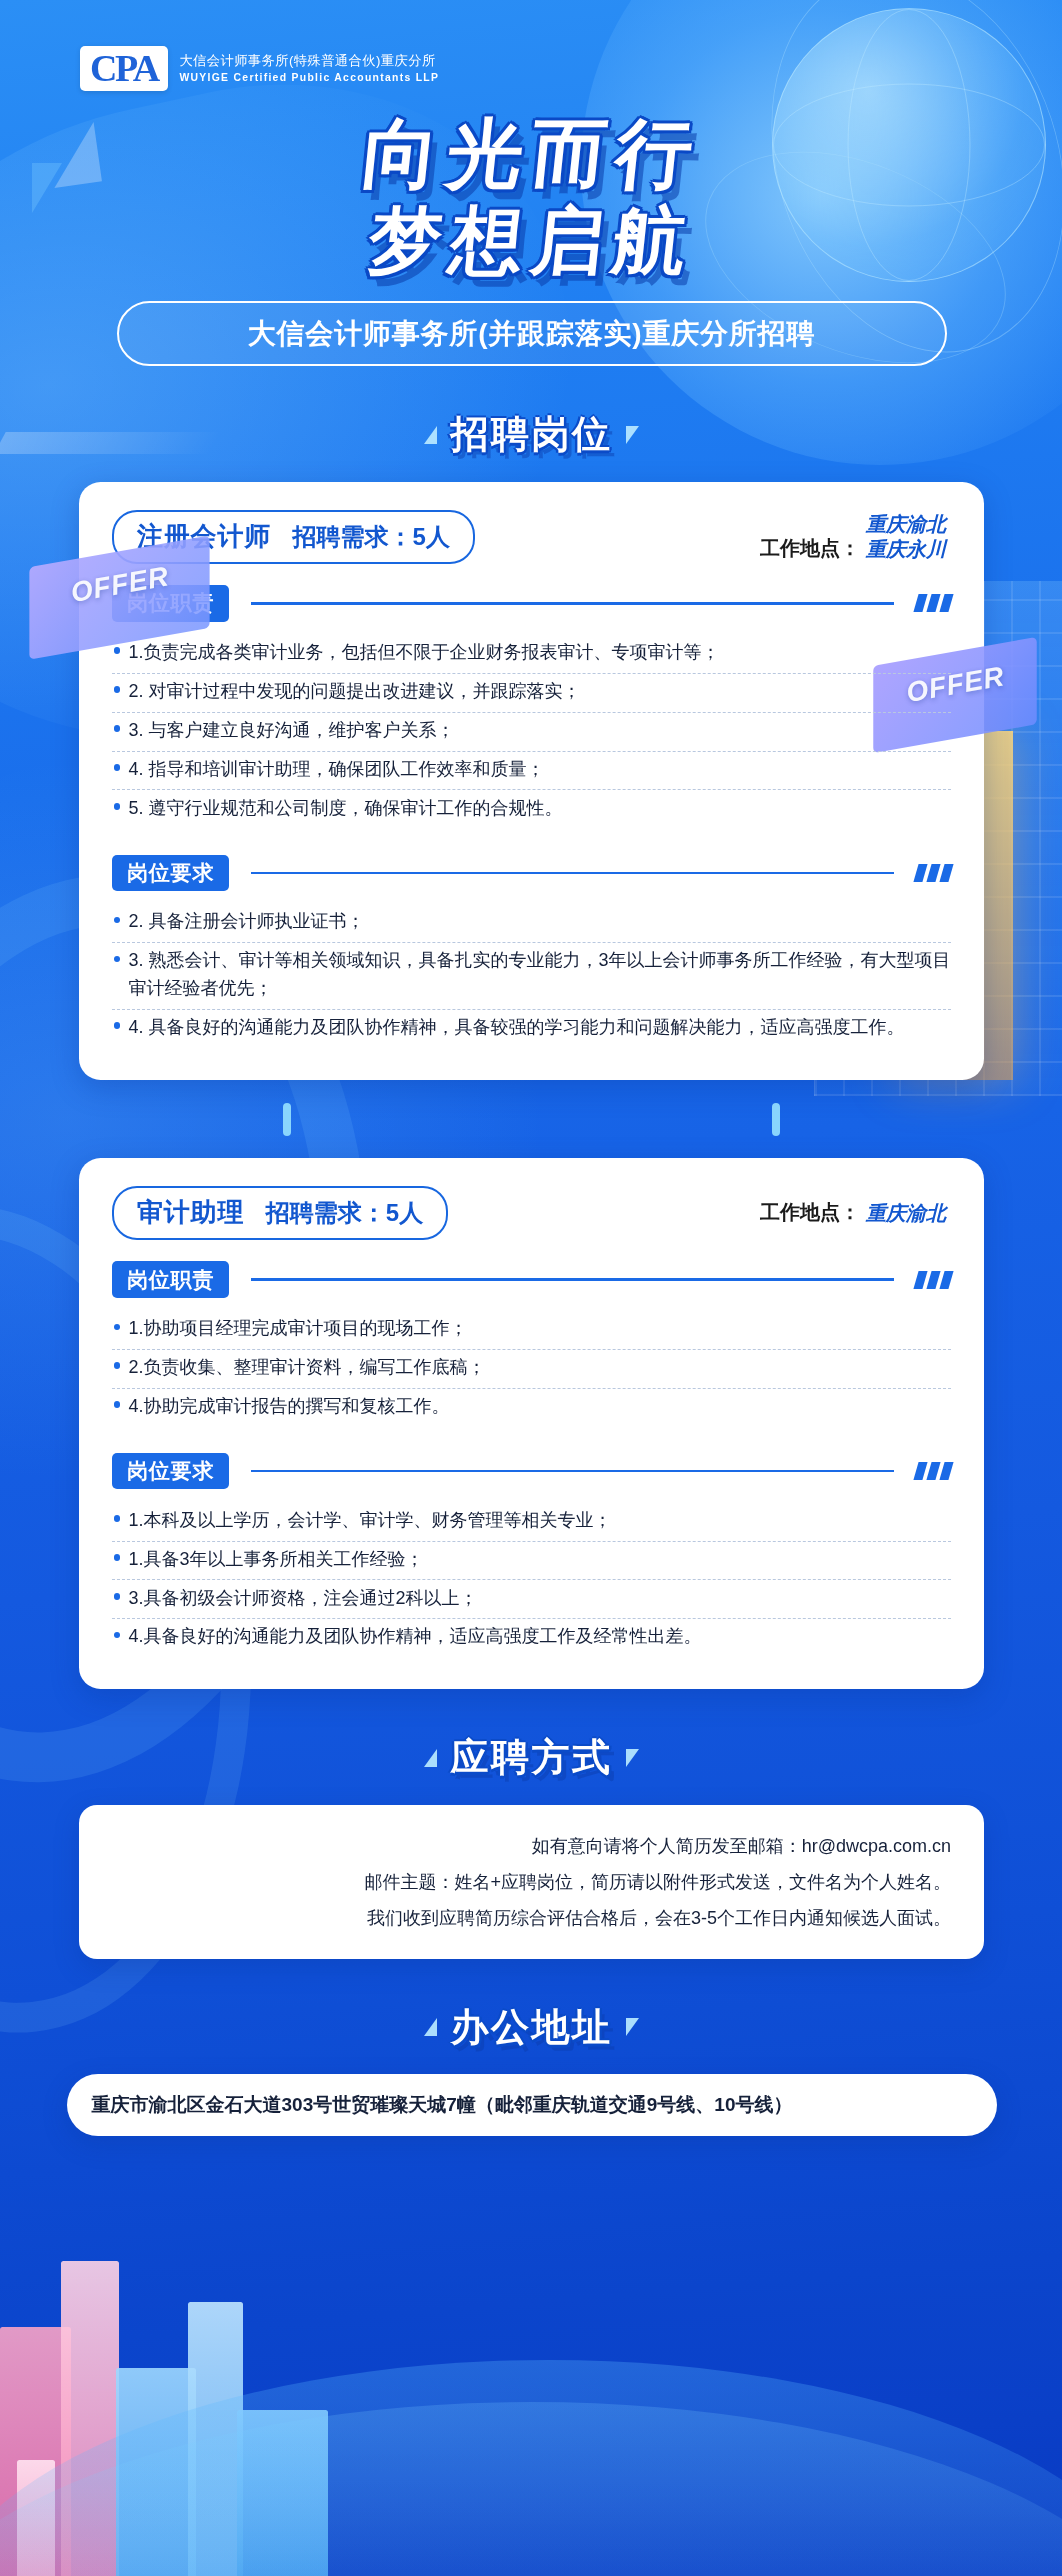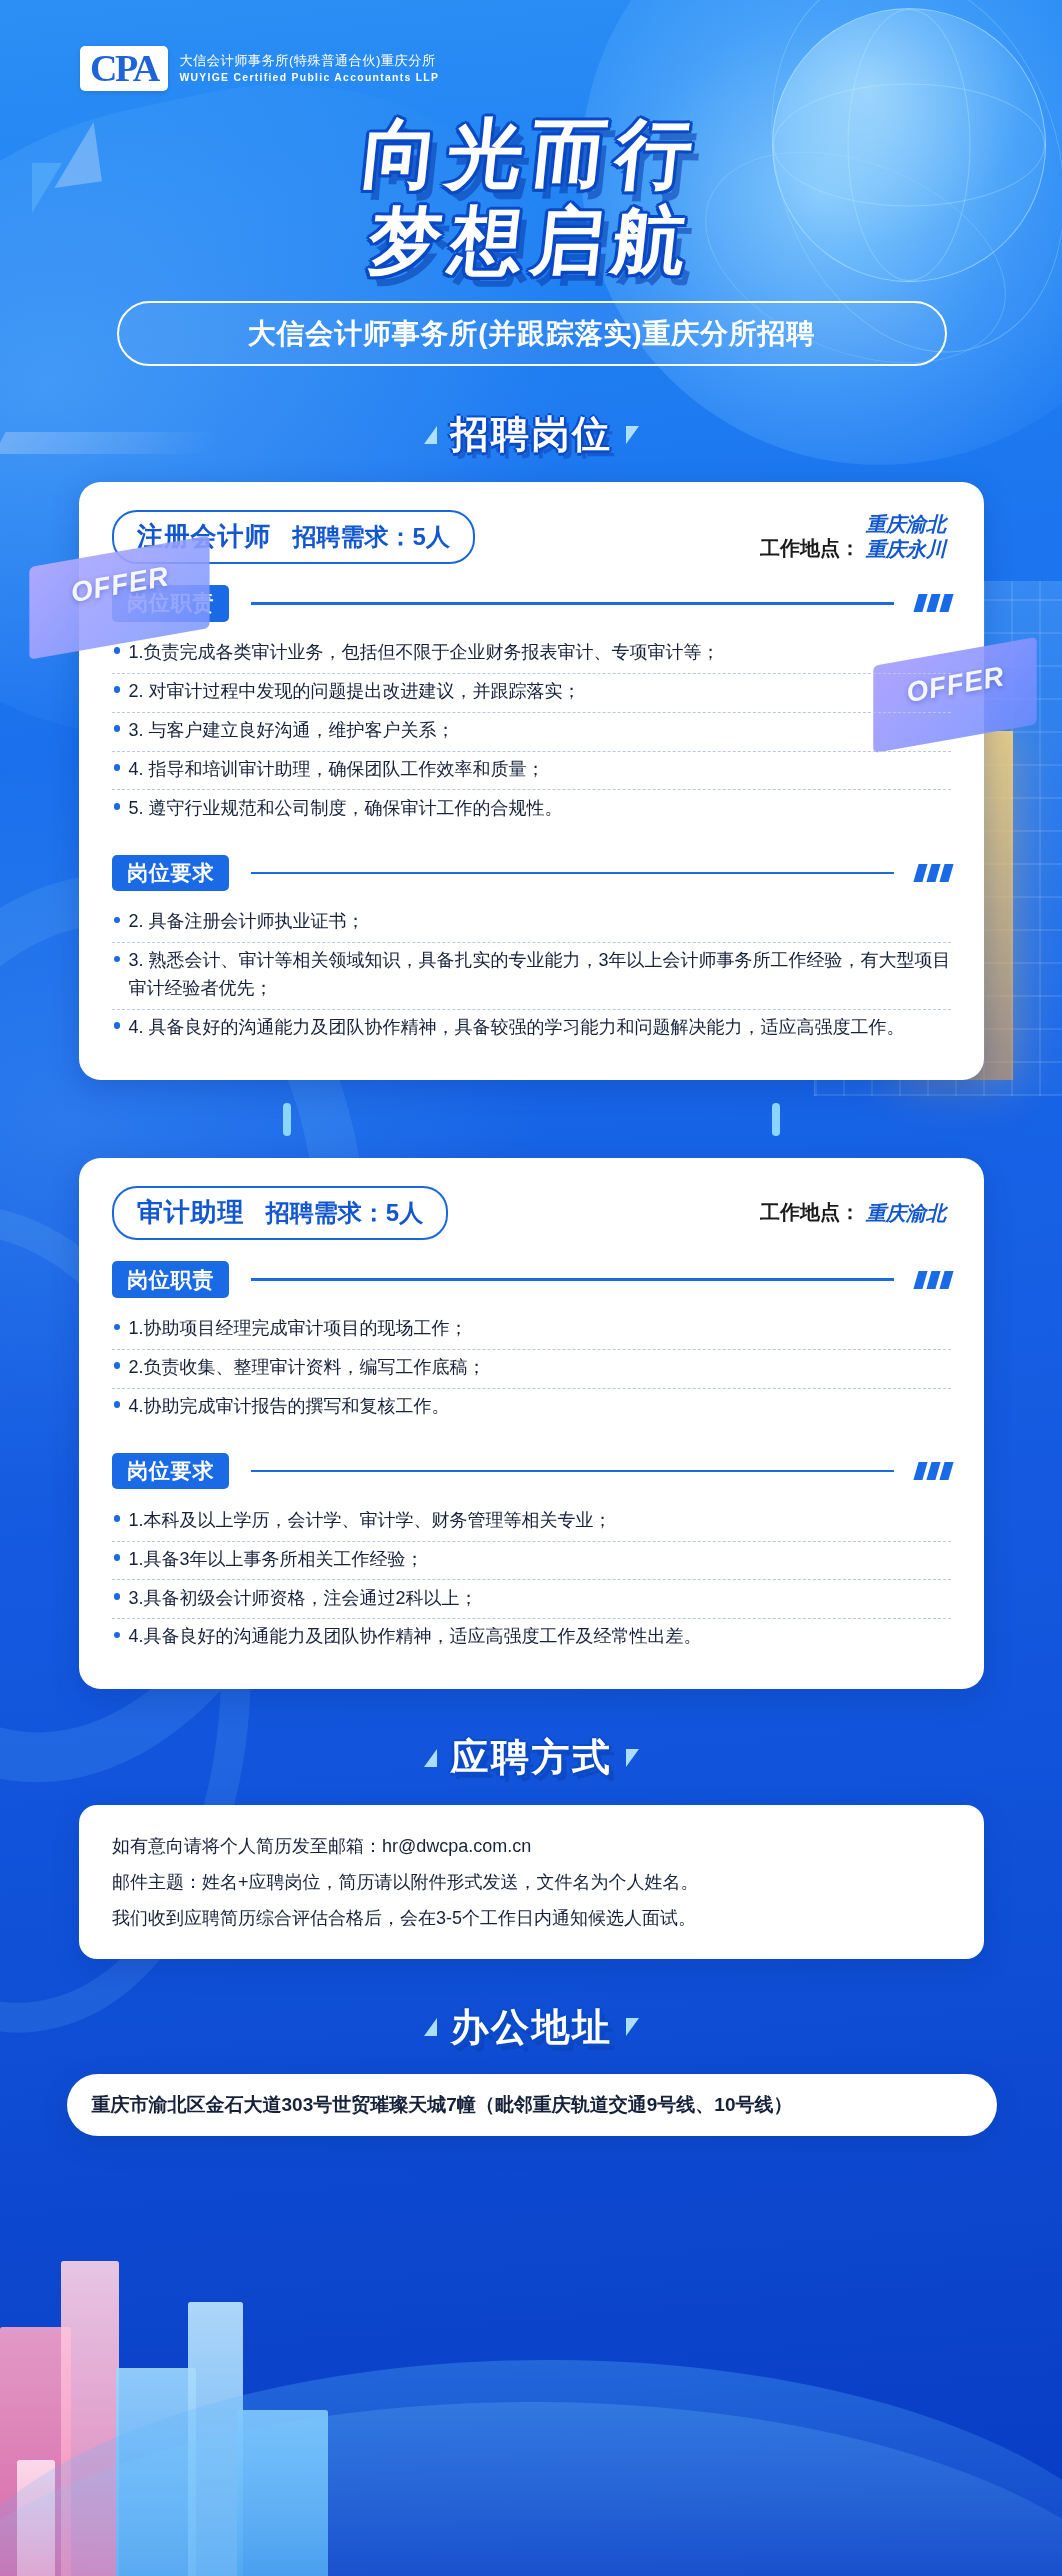--- a/index.html
+++ b/index.html
@@ -287,20 +287,21 @@
     display: block; width: 8.3px; height: 33px; border-radius: 5px;
     background: rgba(150,225,255,.9);
   }
 
   
   .panel {
     width: 905px; margin: 0 auto;
     background: #ffffff; border-radius: 18px;
     padding: 23px 33px;
     box-shadow: 0 8.3px 25px rgba(8,50,150,.25);
+    text-align: right;
   }
   .panel p {
     font-size: 18px; color: #16213a; line-height: 2.0;
   }
   .address-panel {
     width: 930px; margin: 0 auto; text-align: left;
     background: #ffffff; border-radius: 33px;
     padding: 18px 25px;
     box-shadow: 0 8.3px 25px rgba(8,50,150,.25);
   }

